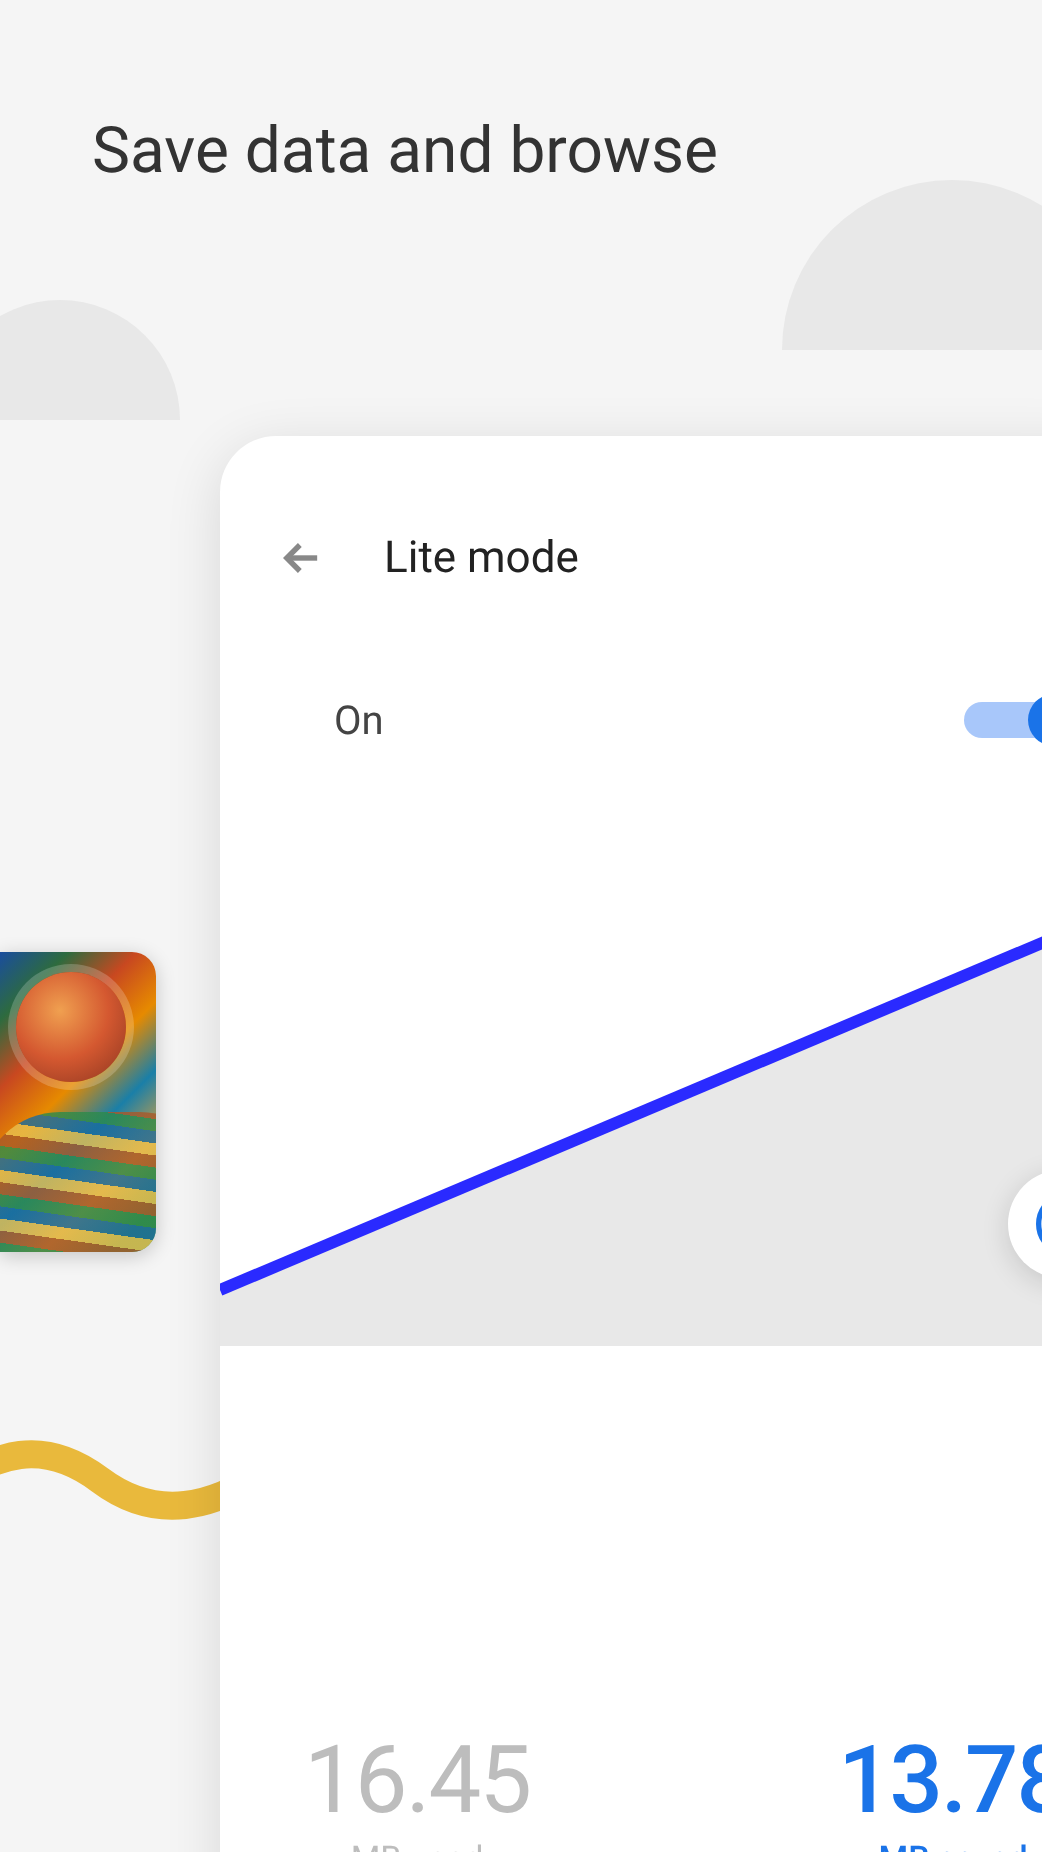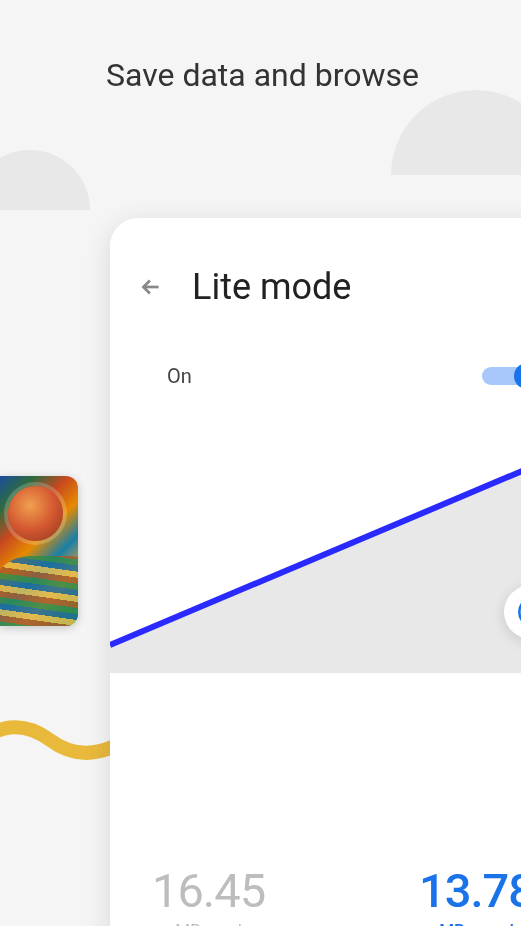--- a/index.html
+++ b/index.html
@@ -27,23 +27,22 @@
       width: 170px;
       height: 85px;
       background: #e8e8e8;
       border-radius: 85px 85px 0 0 / 85px 85px 0 0;
     }
 
     
     .heading {
       position: absolute;
       top: 55px;
-      left: 4px;
+      left: 16px;
       right: 0;
-      text-align: center;
       font-size: 32px;
       font-weight: 400;
       color: #333;
       line-height: 1.25;
       z-index: 2;
       padding: 0 30px;
     }
 
     
     .art-peek {
@@ -112,21 +111,21 @@
       gap: 28px;
     }
     .back-arrow {
       width: 26px;
       height: 26px;
       stroke: #888;
       stroke-width: 2.5;
       fill: none;
     }
     .card-title {
-      font-size: 36px;
+      font-size: 22px;
       font-weight: 400;
       color: #222;
     }
 
     
     .toggle-row {
       display: flex;
       align-items: center;
       justify-content: space-between;
       padding: 36px 28px 20px 36px;

